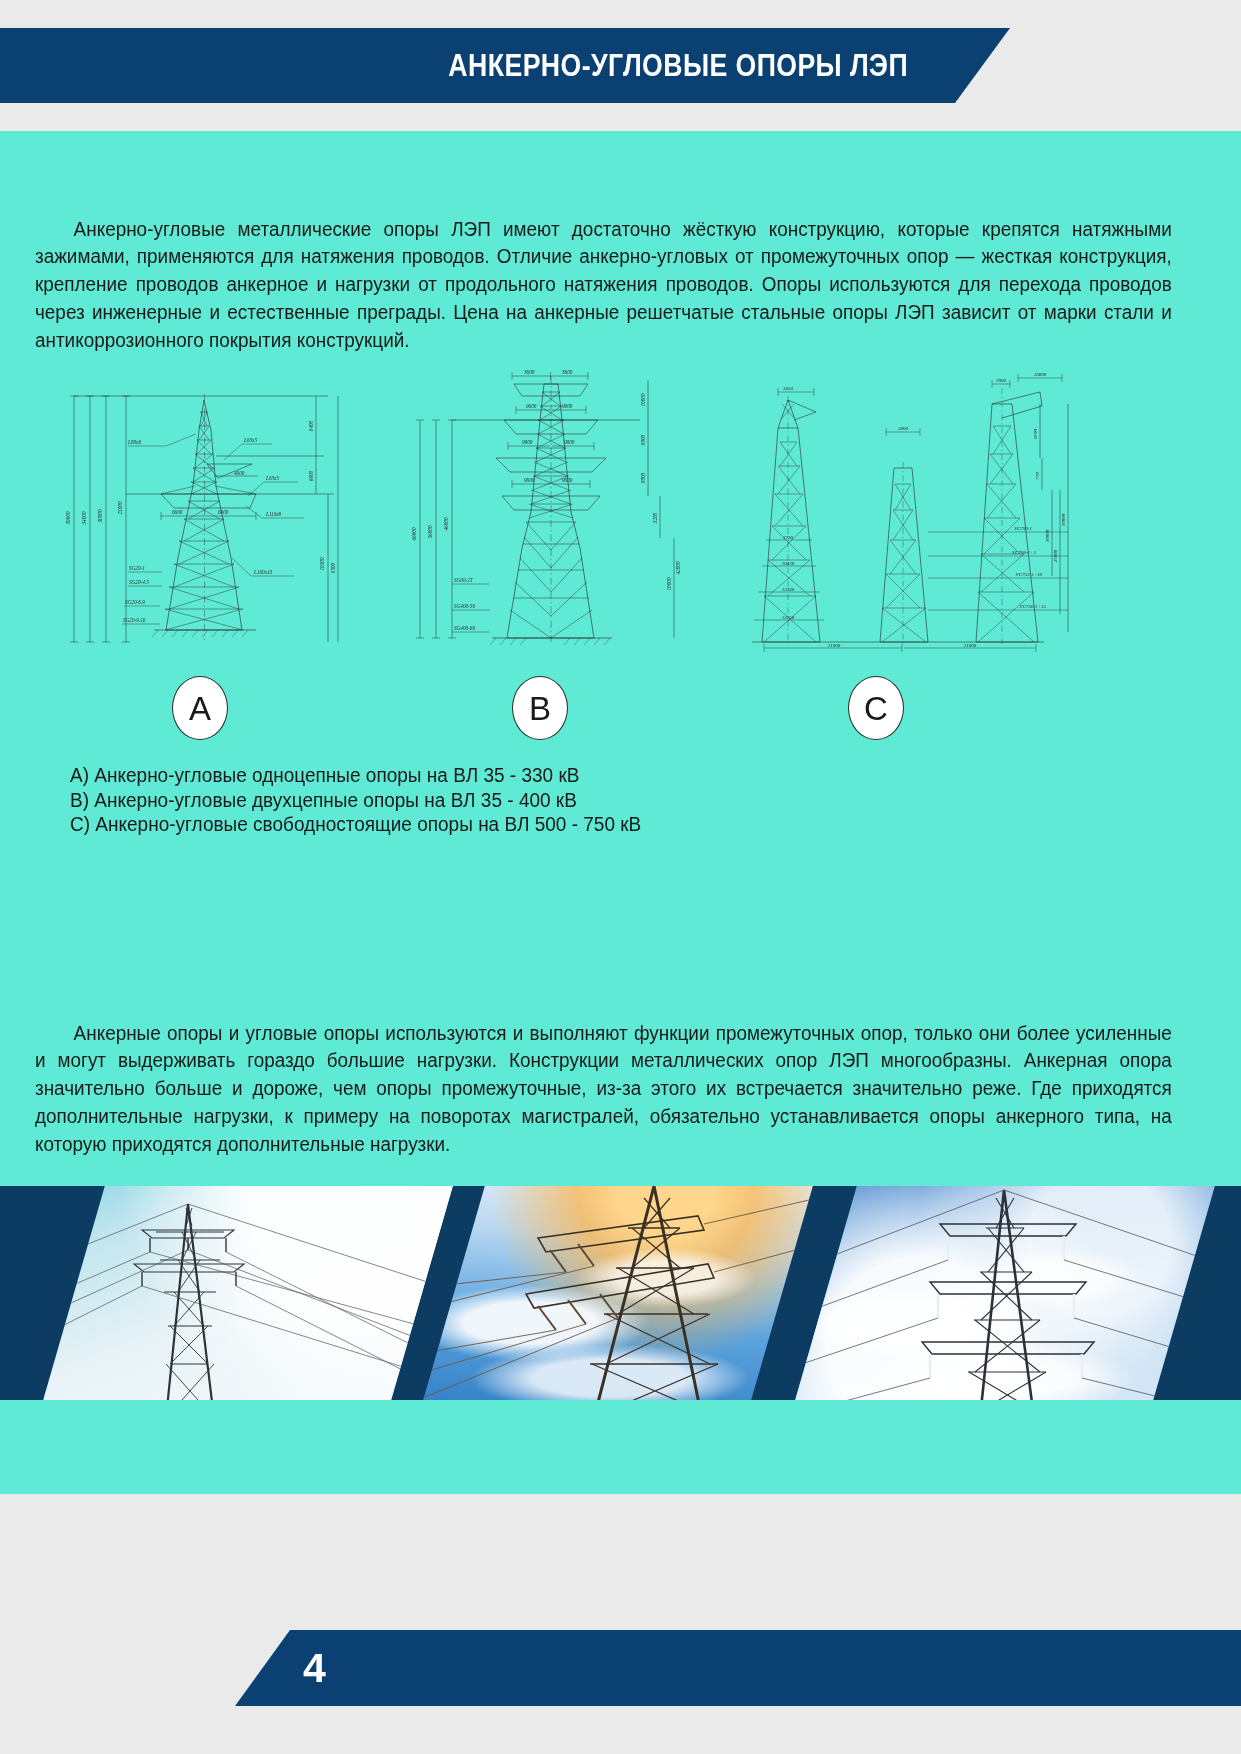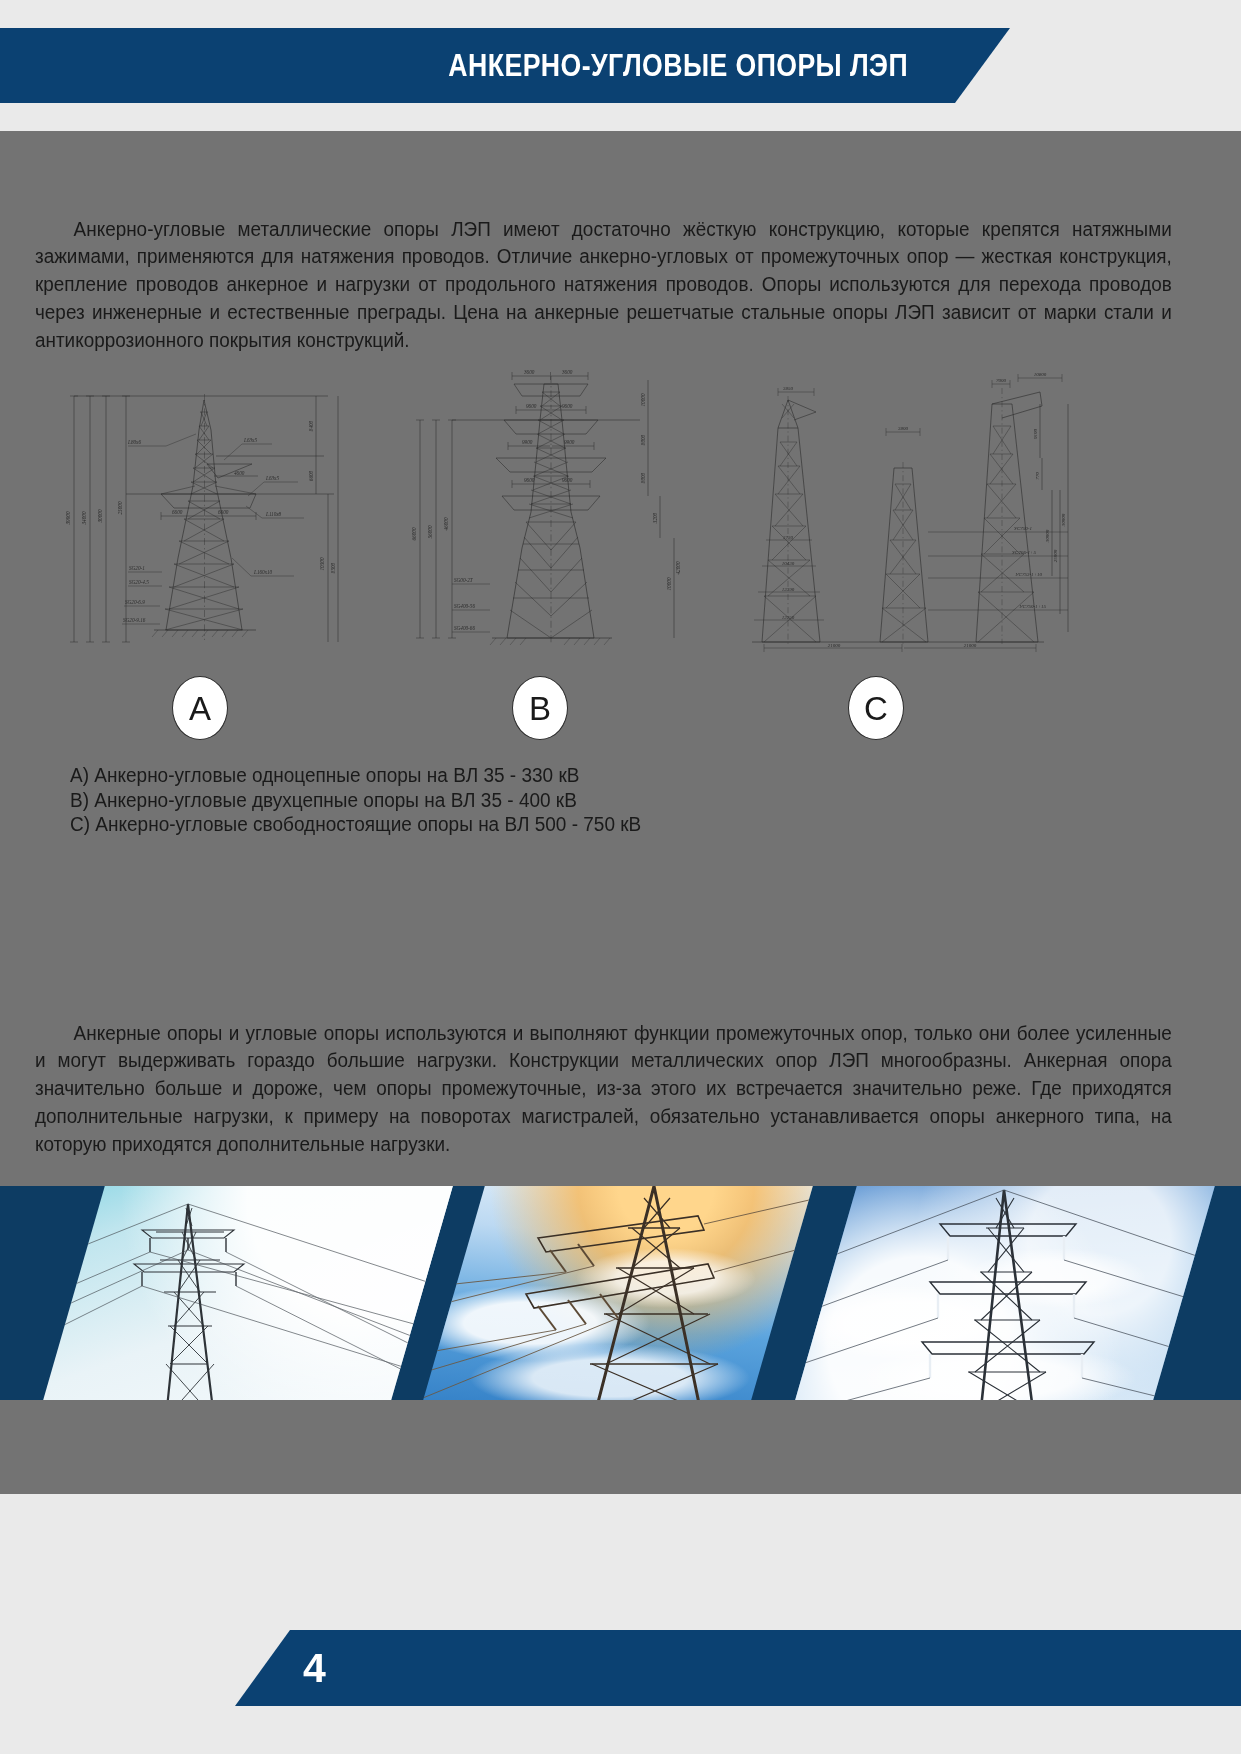--- a/index.html
+++ b/index.html
@@ -3,21 +3,21 @@
 <meta charset="utf-8">
 <title>ЛЭП</title>
 <style>
   html,body{margin:0;padding:0;}
   body{
     width:1241px;height:1754px;position:relative;overflow:hidden;
     background:#ffffff;
     font-family:"Liberation Sans","DejaVu Sans",sans-serif;
     -webkit-font-smoothing:antialiased;
   }
-  .page{position:absolute;inset:0;background:#737373;}
+  .page{position:absolute;inset:0;background:#5eead4;}
 
   
   .top-band{
     position:absolute;left:0;top:0;width:1241px;height:131px;
     background:#eaeaea;
   }
   
   .header-ribbon{
     position:absolute;left:0;top:28px;width:1010px;height:75px;
     background:#0b4172;

